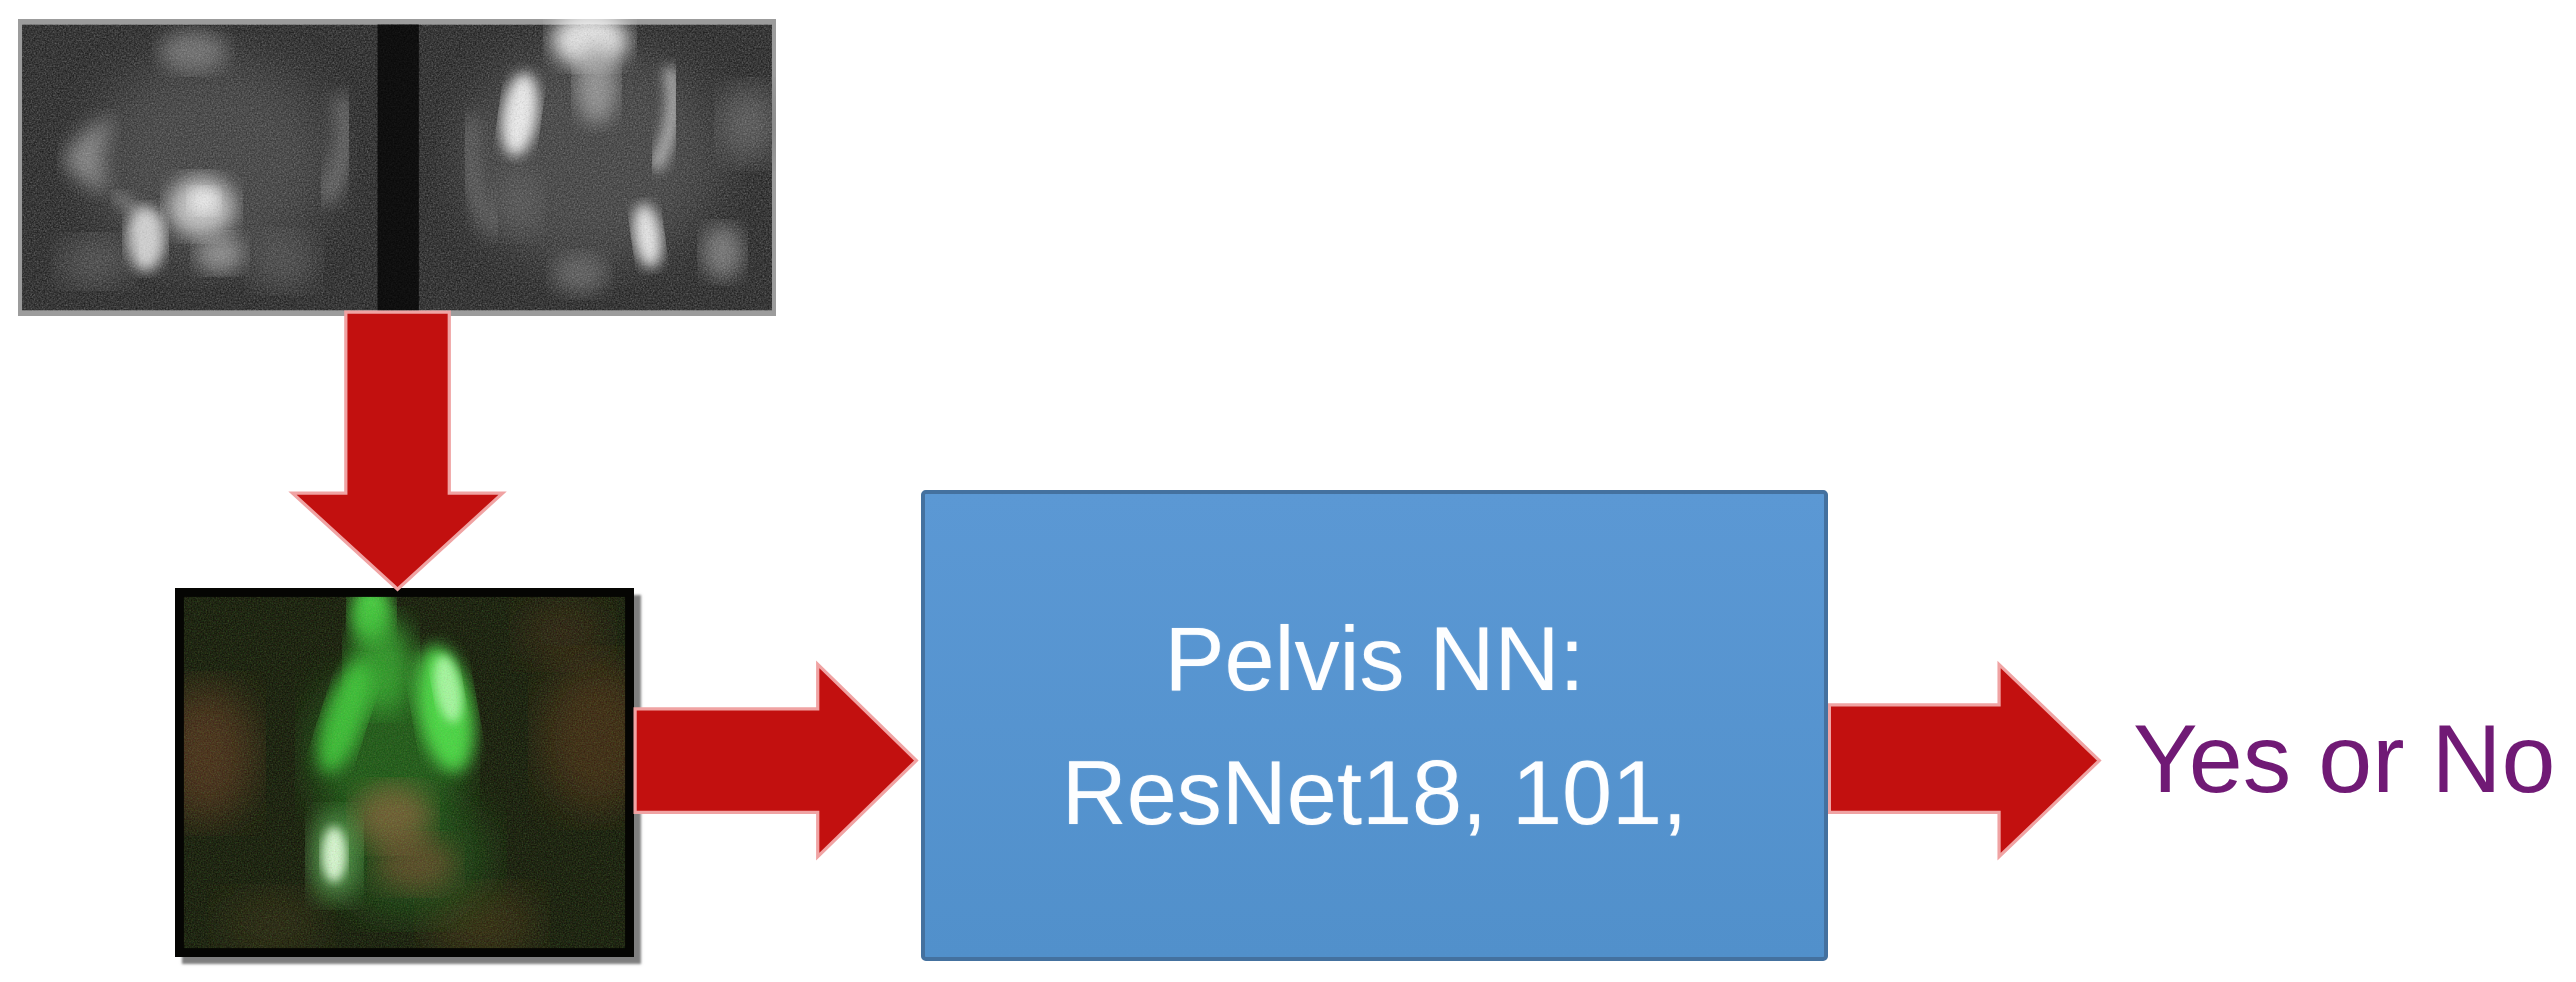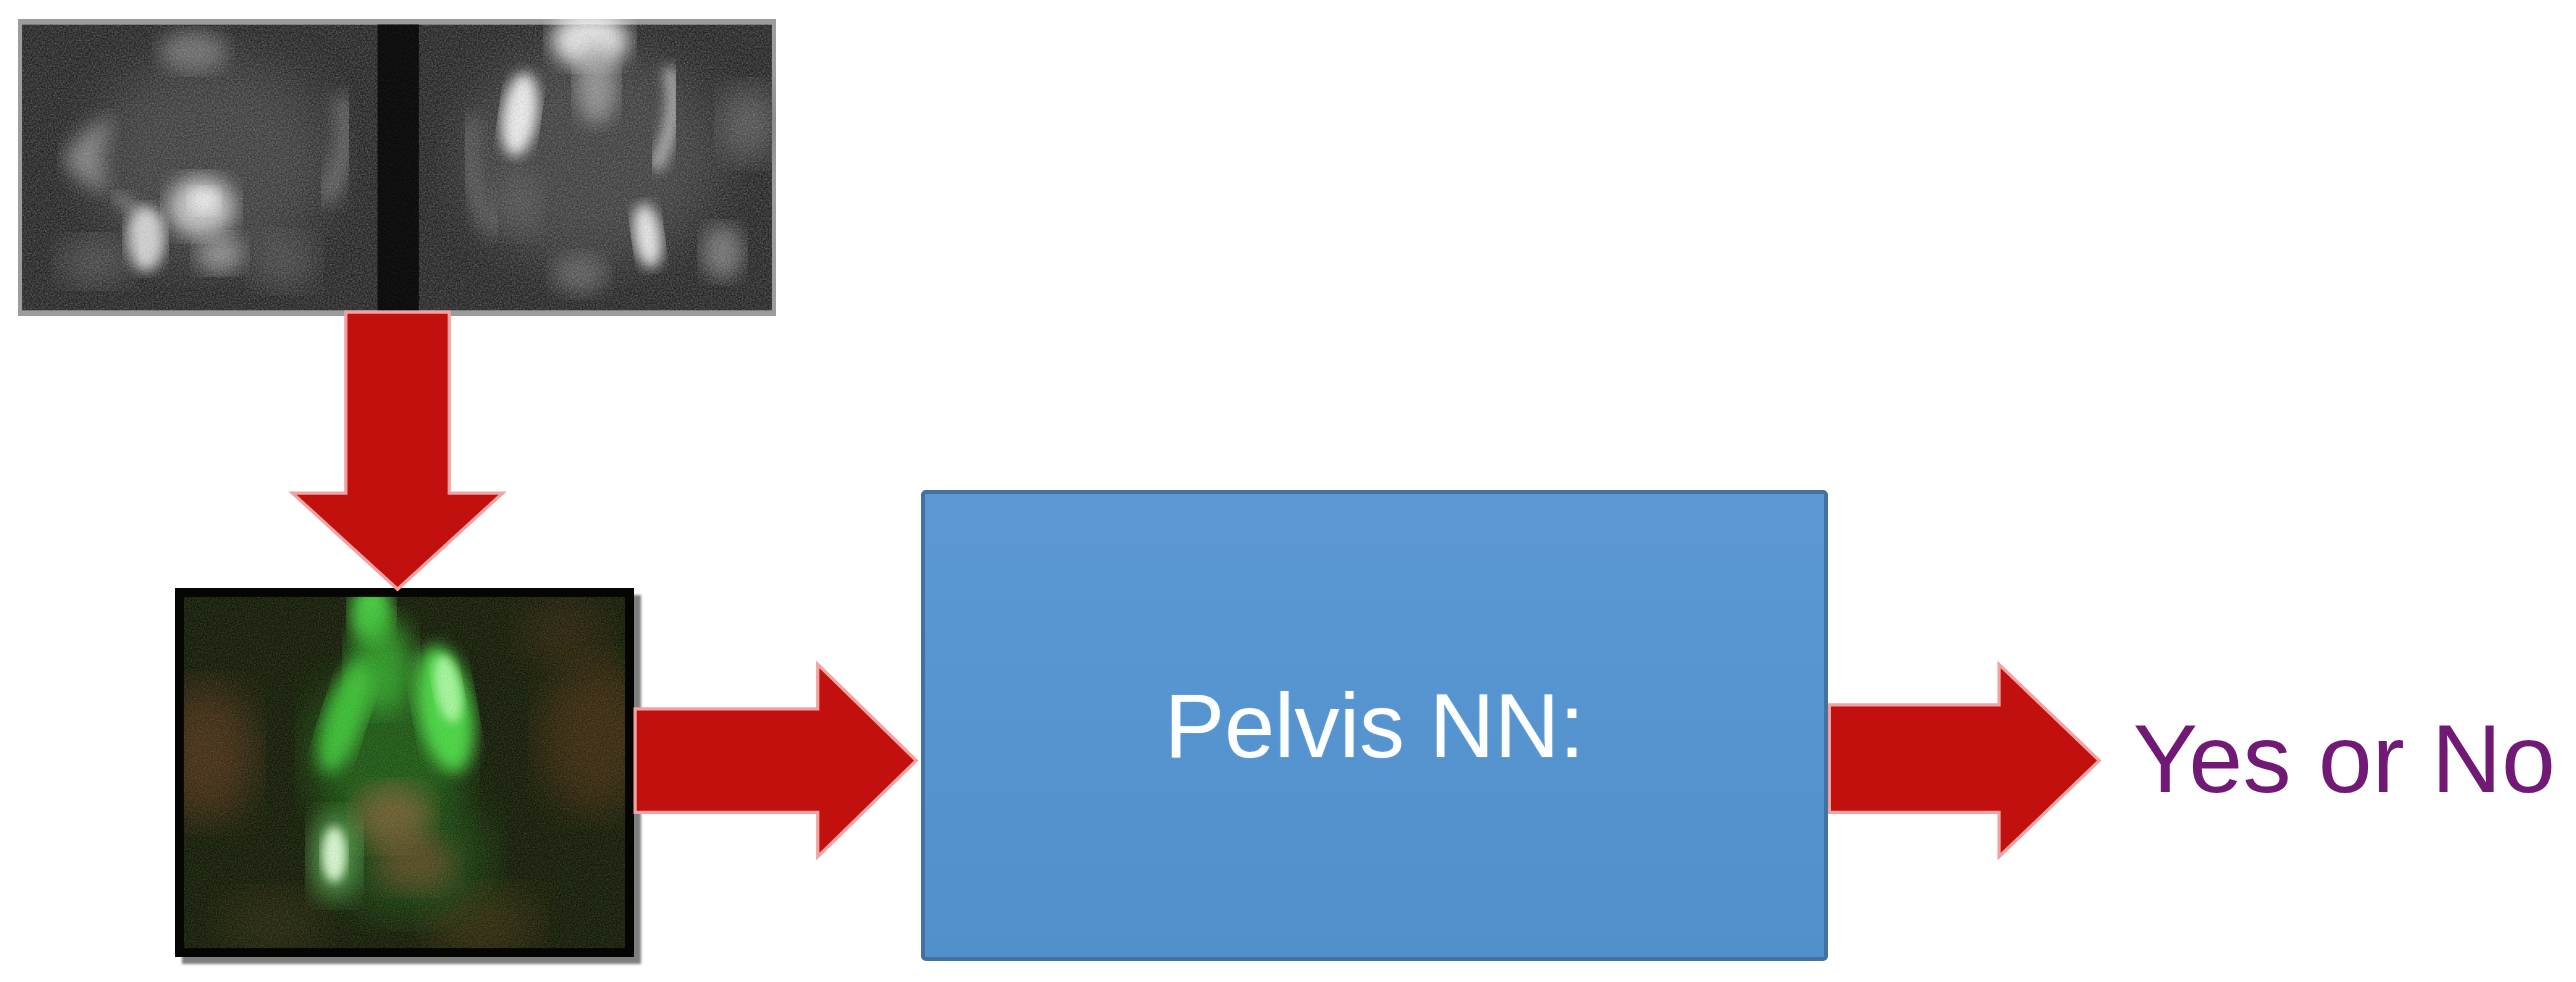--- a/index.html
+++ b/index.html
@@ -168,18 +168,19 @@
   </div>
 
   <svg id="arrow-layer" class="abs" viewBox="0 0 3188 1216">
     <polygon points="428,386 556,386 556,610 622,610 492,729 362,610 428,610" fill="#c2100f" stroke="#f0a3a3" stroke-width="4"></polygon>
     <polygon points="786,877 1012,877 1012,822 1134,941 1012,1060 1012,1005 786,1005" fill="#c2100f" stroke="#f0a3a3" stroke-width="4"></polygon>
     <polygon points="2264,872 2474,872 2474,822 2598,941 2474,1060 2474,1005 2264,1005" fill="#c2100f" stroke="#f0a3a3" stroke-width="4"></polygon>
   </svg>
 
   <div id="nn-box" class="abs">
     <div class="nn-line">Pelvis NN:</div>
+    <div class="nn-line">ResNet18, 101,</div>
   </div>
 
   <div id="output-label" class="abs">Yes or No</div>
 
 </div>
 
 
 </body></html>

